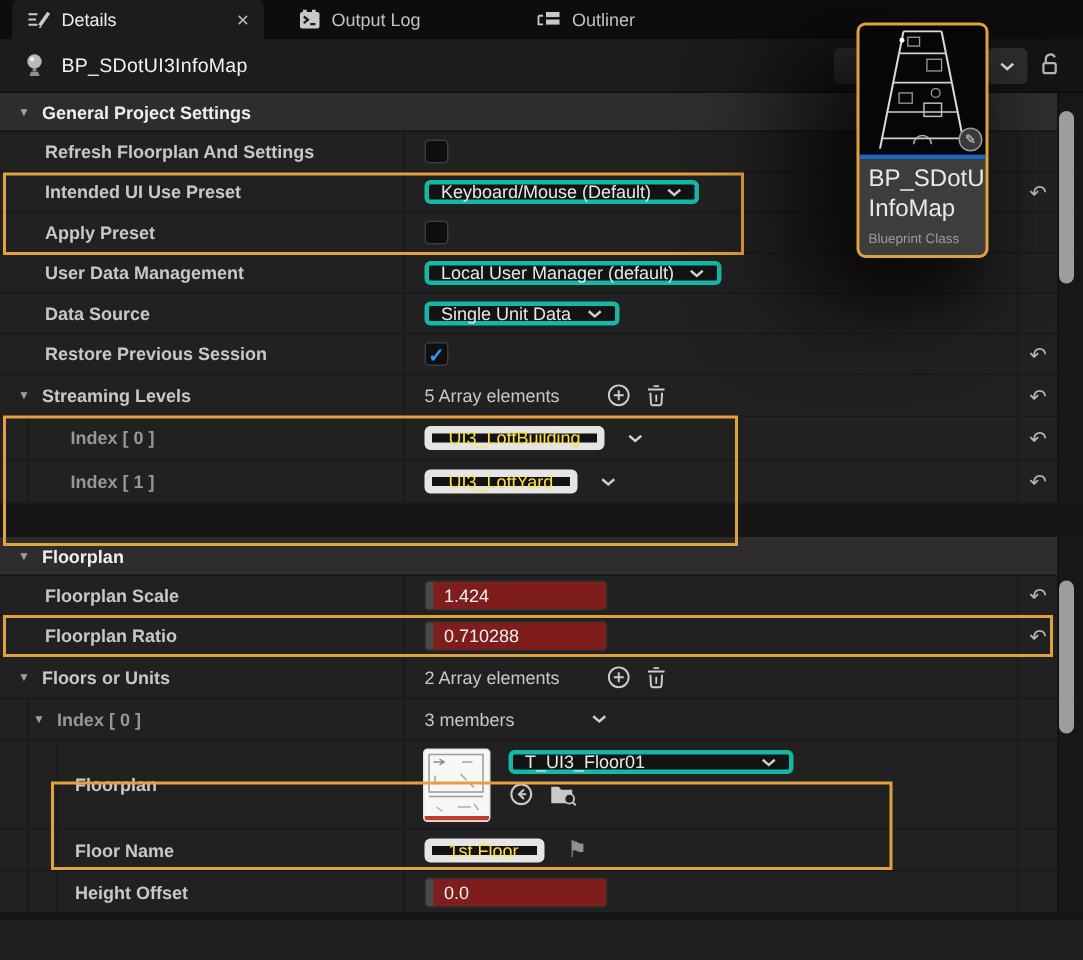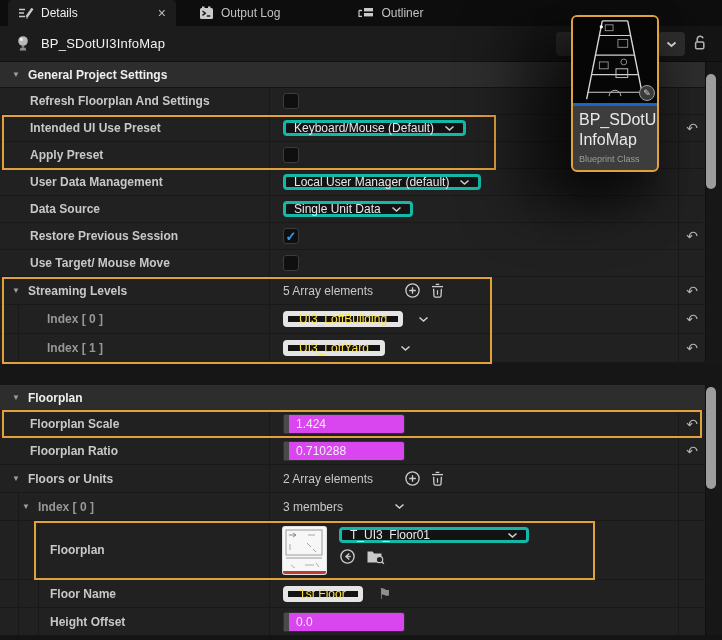--- a/index.html
+++ b/index.html
@@ -48,21 +48,21 @@
   .bottom-band{height:5px;background:#141414;}
 
   
   .checkbox{width:16px;height:16px;background:#0f0f0f;border:1px solid #3c3c3c;border-radius:3px;
     display:flex;align-items:center;justify-content:center;}
   .checkbox .ck{color:#2d9bf6;font-size:13px;font-weight:bold;line-height:1;}
   .combo{height:16px;background:#131313;border:3px solid #14b8a6;border-radius:4px;
     display:inline-flex;align-items:center;gap:10px;padding:0 8px;color:#e8e8e8;}
   .namebox{height:16px;background:#131313;border:5px solid #e5e5e5;border-radius:4px;
     display:inline-flex;align-items:center;padding:0 11px;color:#fde047;}
-  .spin{height:20px;width:122px;background:#d946ef;border:1px solid #303030;border-radius:3px;
+  .spin{height:20px;width:122px;background:#7f1d1d;border:1px solid #303030;border-radius:3px;
     display:inline-flex;align-items:center;overflow:hidden;color:#f0f0f0;}
   .spin .grab{width:5px;align-self:stretch;background:#4a4a4a;margin-right:7px;}
   .iconbtn{display:inline-flex;align-items:center;justify-content:center;background:none;border:none;padding:0;}
   .flag{color:#8f8f8f;font-size:15px;line-height:1;}
 
   
   .asset-col{display:flex;flex-direction:column;gap:5px;}
   .asset-row-top{display:flex;align-items:flex-start;gap:13px;}
   .thumb{width:43px;height:47px;background:#f7f7f7;border-radius:2px;position:relative;
     box-shadow:0 0 0 1px #e2e2e2;overflow:hidden;}
@@ -241,30 +241,20 @@
         <span class="checkbox">
           <span class="ck">✓</span>
         </span>
       </div>
       <div class="reset">
           <span>↶</span>
         </div>
       <div class="rail"></div>
     </div>
 
-    <div class="row h27">
-      <div class="name pl1">
-          <span>Use Target/ Mouse Move</span>
-        </div>
-      <div class="value">
-          <span class="checkbox"></span>
-        </div>
-      <div class="reset"></div>
-      <div class="rail"></div>
-    </div>
 
     <div class="row h28">
       <div class="name plx">
         <span class="arrow">▼</span>
         <span>Streaming Levels</span>
       </div>
       <div class="value">
         <span>5 Array elements</span>
         <span class="iconbtn" style="margin-left:22px">
           <svg width="17" height="17" viewBox="0 0 17 17">

